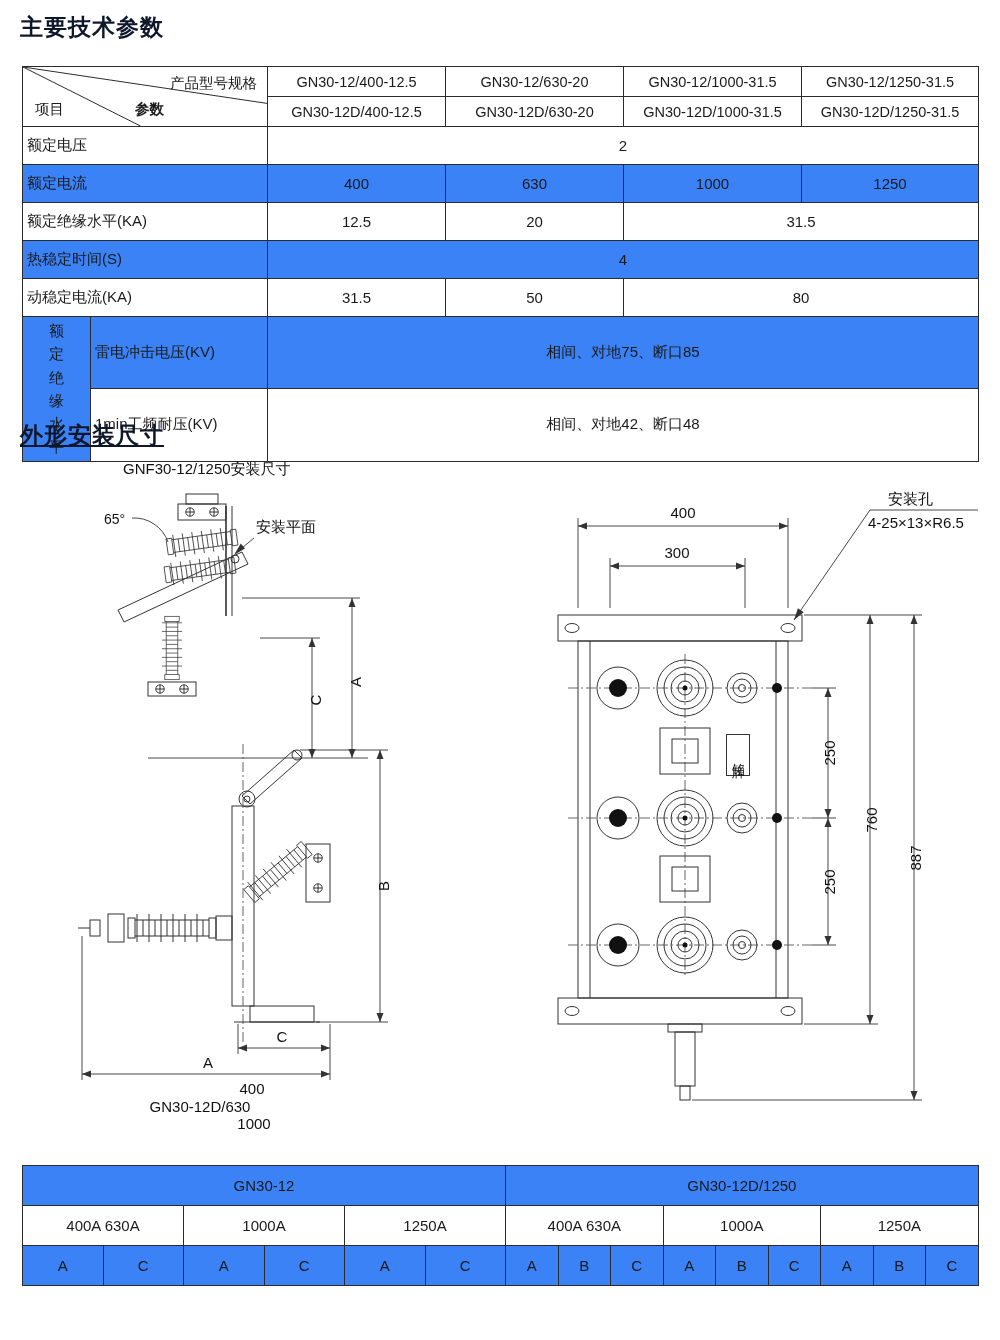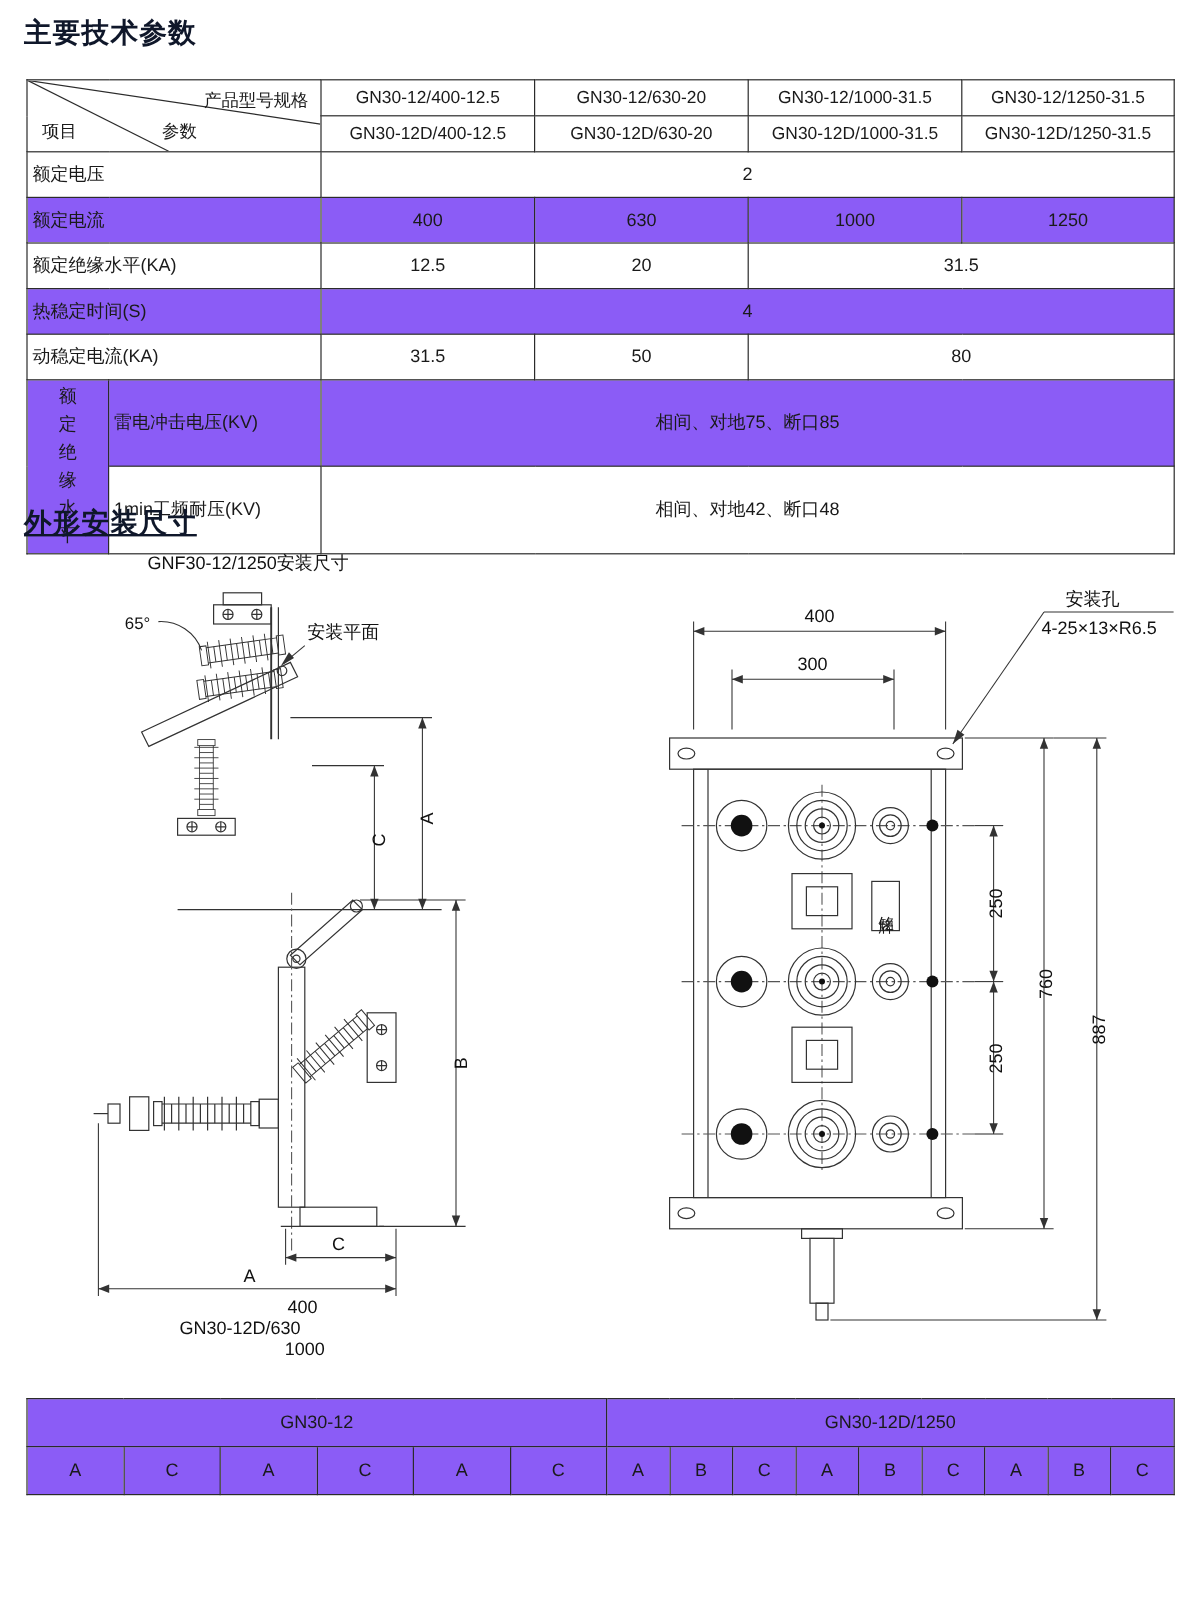--- a/index.html
+++ b/index.html
@@ -6,34 +6,34 @@
   html,body { width:1000px; height:1340px; background:#fff; overflow:hidden;
     font-family:"Liberation Sans","DejaVu Sans",sans-serif; color:#1a1a1a; }
   .page { position:absolute; left:0; top:0; width:1000px; height:1340px; }
 
   .sec-title { position:absolute; left:20px; font-size:23px; font-weight:bold; color:#0f172a; letter-spacing:1px; }
   .t1 { top:12px; }
   .t2 { top:420px;text-decoration:underline; }
 
   table { border-collapse:collapse; position:absolute; table-layout:fixed; }
   td { border:1px solid #2b2b2b; font-size:15px; text-align:center; vertical-align:middle; padding:2px 4px; overflow:hidden; }
-  tr.gray > td { background:#8b5cf6; }
+  tr.gray > td { background:#3b82f6; }
 
   
   .spec { left:22px; top:66px; width:956px; }
   .spec td { height:38px; }
   .spec tr.hrow td { height:30px; font-size:14.5px; }
   .spec .lbl { text-align:left; padding-left:4px; }
   .spec .grp { padding:2px 22px; line-height:1.55; }
   .diag { position:relative; padding:1px; }
   .diag svg { position:absolute; left:0; top:0; width:100%; height:100%; display:block; }
   .diag span { position:absolute; font-size:14.5px; white-space:nowrap; }
   .diag .tr-lab { top:7px; right:10px; }
   .diag .bl-lab { bottom:7px; left:12px; }
-  .diag .bm-lab { bottom:7px; left:112px; }
+  .diag .bm-lab { bottom:7px; left:112px;font-weight:bold; }
 
   
   .drawing { position:absolute; left:20px; top:458px; display:block; }
   .s  { stroke:#333; fill:none; stroke-width:1; }
   .s2 { stroke:#333; fill:none; stroke-width:1.6; }
   .dl { stroke:#333; fill:none; stroke-width:0.9; }
   .dash { stroke:#555; fill:none; stroke-width:0.9; stroke-dasharray:10 3 2 3; }
   .arr { fill:#333; stroke:none; }
   .fdot { fill:#111; stroke:none; }
   .dtxt  { font-size:14px; fill:#111; }
@@ -345,20 +345,28 @@
         <col class="cn">
         <col class="cn">
         <col class="cn">
         <col class="cn">
     </colgroup>
     <tbody>
     <tr class="gray">
       <td colspan="6">GN30-12</td>
       <td colspan="9">GN30-12D/1250</td>
     </tr>
+    <tr>
+      <td colspan="2">400A  630A</td>
+      <td colspan="2">1000A</td>
+      <td colspan="2">1250A</td>
+      <td colspan="3">400A  630A</td>
+      <td colspan="3">1000A</td>
+      <td colspan="3">1250A</td>
+    </tr>
     <tr class="gray">
       <td>A</td>
       <td>C</td>
       <td>A</td>
       <td>C</td>
       <td>A</td>
       <td>C</td>
       <td>A</td>
       <td>B</td>
       <td>C</td>

